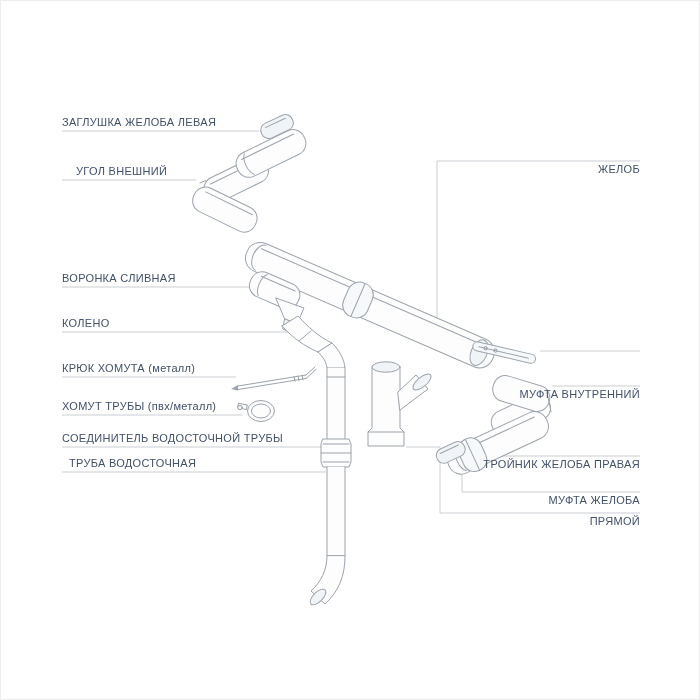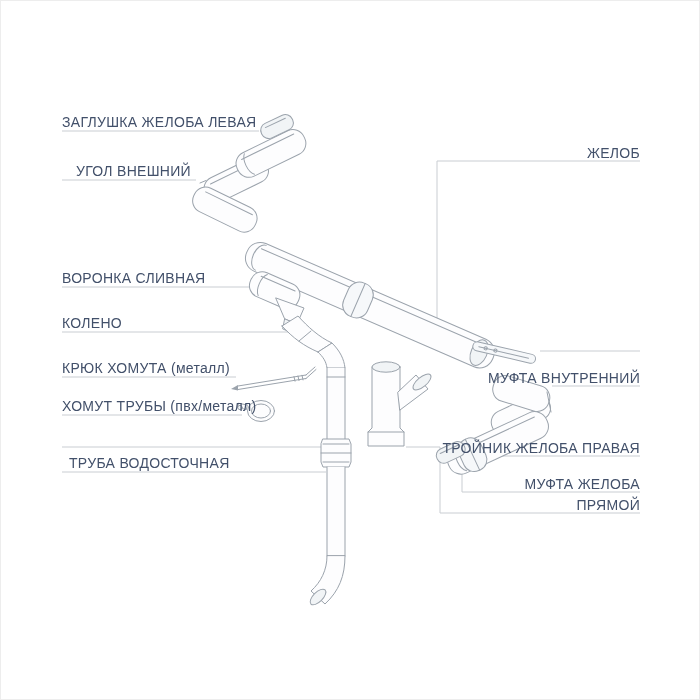--- a/index.html
+++ b/index.html
@@ -3,24 +3,24 @@
 <meta charset="utf-8">
 <style>
   html,body{margin:0;padding:0;background:#fff;}
   .stage{
     position:relative;width:700px;height:700px;background:#ffffff;
     font-family:"Liberation Sans", sans-serif;overflow:hidden;
     box-shadow:inset 0 0 0 1px #ededed;
   }
   .stage svg{position:absolute;left:0;top:0;}
   .lbl{
-    position:absolute;font-size:14px;line-height:12px;letter-spacing:.3px;
+    position:absolute;font-size:11px;line-height:12px;letter-spacing:.3px;
     color:#42506a;white-space:nowrap;z-index:2;
   }
-  .lbl.right{text-align:center;}
+  .lbl.right{text-align:center;margin-top:16px;}
   .lbl.wrap{white-space:normal;width:108px;}
 </style>
 </head>
 <body>
 
 <div class="stage">
 
   <svg width="700" height="700" viewBox="0 0 700 700">
 
     <g stroke="#c9cdd2" stroke-width="1" fill="none">
@@ -173,20 +173,21 @@
 
     </g>
   </svg>
 
   <div class="lbl" style="left:62px;top:116px">ЗАГЛУШКА ЖЕЛОБА ЛЕВАЯ</div>
   <div class="lbl" style="left:76px;top:165px">УГОЛ ВНЕШНИЙ</div>
   <div class="lbl" style="left:62px;top:272px">ВОРОНКА СЛИВНАЯ</div>
   <div class="lbl" style="left:62px;top:317px">КОЛЕНО</div>
   <div class="lbl" style="left:62px;top:362px">КРЮК ХОМУТА (металл)</div>
   <div class="lbl" style="left:62px;top:400px">ХОМУТ ТРУБЫ (пвх/металл)</div>
+  <div class="lbl" style="left:62px;top:432px">СОЕДИНИТЕЛЬ ВОДОСТОЧНОЙ ТРУБЫ</div>
   <div class="lbl" style="left:69px;top:457px">ТРУБА ВОДОСТОЧНАЯ</div>
 
   <div class="lbl right" style="right:60px;top:147px">ЖЕЛОБ</div>
   <div class="lbl right" style="right:60px;top:372px">МУФТА ВНУТРЕННИЙ</div>
   <div class="lbl right" style="right:60px;top:442px">ТРОЙНИК ЖЕЛОБА ПРАВАЯ</div>
   <div class="lbl right" style="right:60px;top:478px">МУФТА ЖЕЛОБА</div>
   <div class="lbl right" style="right:60px;top:499px">ПРЯМОЙ</div>
 
 </div>
 

